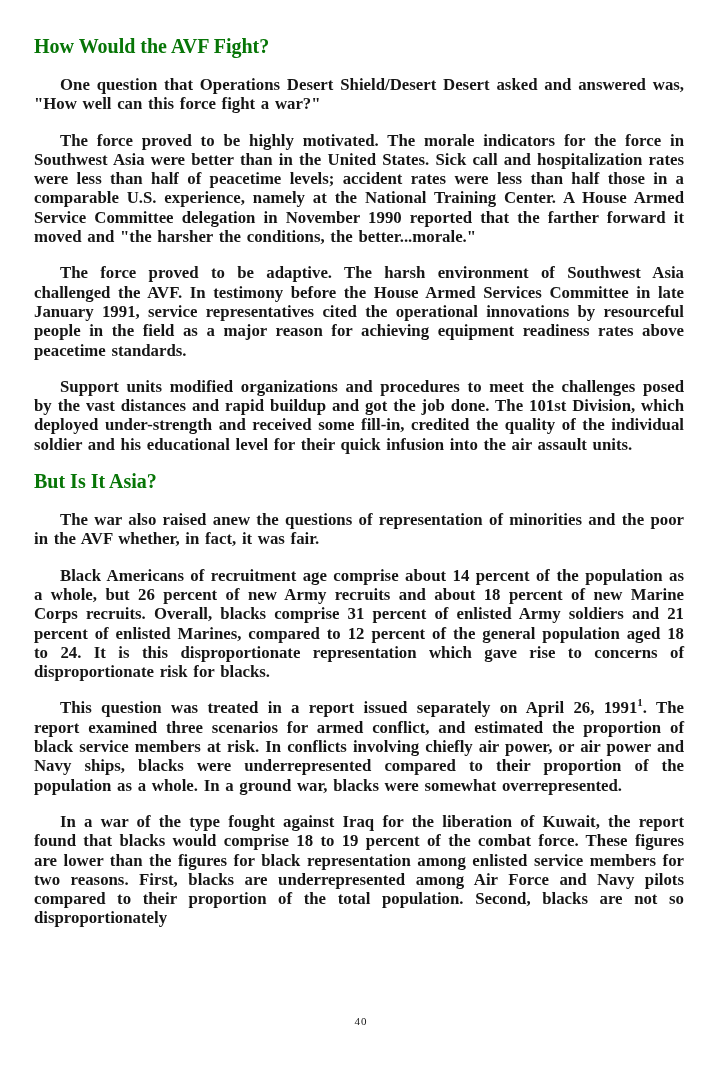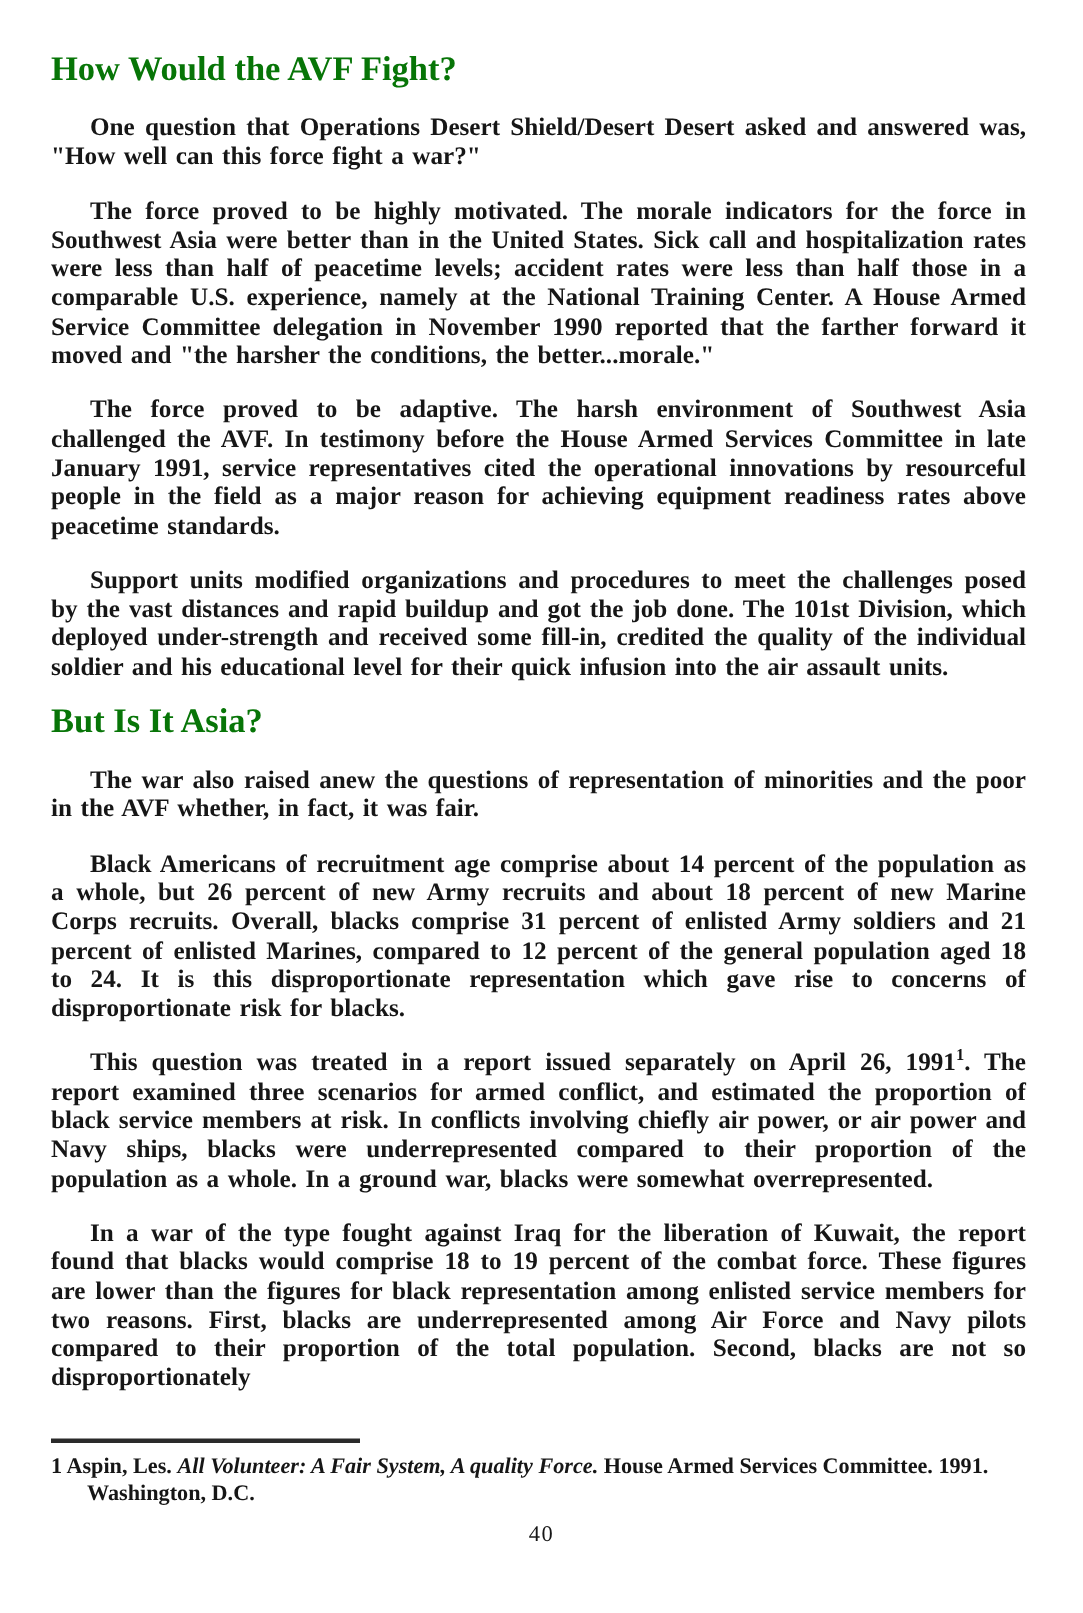--- a/index.html
+++ b/index.html
@@ -17,21 +17,21 @@
     color: #161616;
     overflow: hidden;
   }
   .content {
     position: absolute;
     left: 34px;
     top: 36px;
     width: 650px;
   }
   .heading {
-    font-size: 23px;
+    font-size: 20px;
     line-height: 20px;
     margin: 0 0 19px 0;
     color: #077507;
   }
   .para {
     font-size: 16.8px;
     line-height: 19.3px;
     text-align: justify;
     text-indent: 26px;
     margin: 0 0 17px 0;
@@ -61,21 +61,21 @@
   }
   .ital {
     font-style: italic;
   }
   .page-number {
     position: absolute;
     left: 0;
     top: 1015px;
     width: 100%;
     text-align: center;
-    font-size: 15px;
+    font-size: 11px;
     font-weight: 400;
     letter-spacing: 1px;
   }
 </style>
 </head>
 <body>
 
 <div class="page" style="color: rgb(22, 22, 22);">
   <main class="content">
       <h2 class="heading" style="color: rgb(7, 117, 7);">How Would the AVF Fight?</h2>
@@ -83,20 +83,15 @@
       <p class="para"><span>The force proved to be highly motivated. The morale indicators for the force in Southwest Asia were better than in the United States. Sick call and hospitalization rates were less than half of peacetime levels; accident rates were less than half those in a comparable U.S. experience, namely at the National Training Center. A House Armed Service Committee delegation in November 1990 reported that the farther forward it moved and "the harsher the conditions, the better...morale."</span></p>
       <p class="para"><span>The force proved to be adaptive. The harsh environment of Southwest Asia challenged the AVF. In testimony before the House Armed Services Committee in late January 1991, service representatives cited the operational innovations by resourceful people in the field as a major reason for achieving equipment readiness rates above peacetime standards.</span></p>
       <p class="para"><span>Support units modified organizations and procedures to meet the challenges posed by the vast distances and rapid buildup and got the job done. The 101st Division, which deployed under-strength and received some fill-in, credited the quality of the individual soldier and his educational level for their quick infusion into the air assault units.</span></p>
       <h2 class="heading" style="color: rgb(7, 117, 7);">But Is It Asia?</h2>
       <p class="para"><span>The war also raised anew the questions of representation of minorities and the poor in the AVF whether, in fact, it was fair.</span></p>
       <p class="para"><span>Black Americans of recruitment age comprise about 14 percent of the population as a whole, but 26 percent of new Army recruits and about 18 percent of new Marine Corps recruits. Overall, blacks comprise 31 percent of enlisted Army soldiers and 21 percent of enlisted Marines, compared to 12 percent of the general population aged 18 to 24. It is this disproportionate representation which gave rise to concerns of disproportionate risk for blacks.</span></p>
       <p class="para"><span>This question was treated in a report issued separately on April 26, 1991</span><sup>1</sup><span>.  The report examined three scenarios for armed conflict, and estimated the proportion of black service members at risk. In conflicts involving chiefly air power, or air power and Navy ships, blacks were underrepresented compared to their proportion of the population as a whole. In a ground war, blacks were somewhat overrepresented.</span></p>
       <p class="para"><span>In a war of the type fought against Iraq for the liberation of Kuwait, the report found that blacks would comprise 18 to 19 percent of the combat force. These figures are lower than the figures for black representation among enlisted service members for two reasons.  First, blacks are underrepresented among Air Force and Navy pilots compared to their proportion of the total population. Second, blacks are not so disproportionately</span></p>
     </main>
 
-  <div class="footnote">
-    <div class="footnote-rule"></div>
-    <div class="footnote-line1"><span>1  Aspin,  Les. </span><span class="ital">All  Volunteer:  A  Fair  System,  A  quality  Force.</span><span> House Armed Services Committee. 1991.</span></div>
-    <div class="footnote-line2">Washington, D.C.</div>
-  </div>
 
   <div class="page-number">40</div>
 </div>
 
 </body></html>

